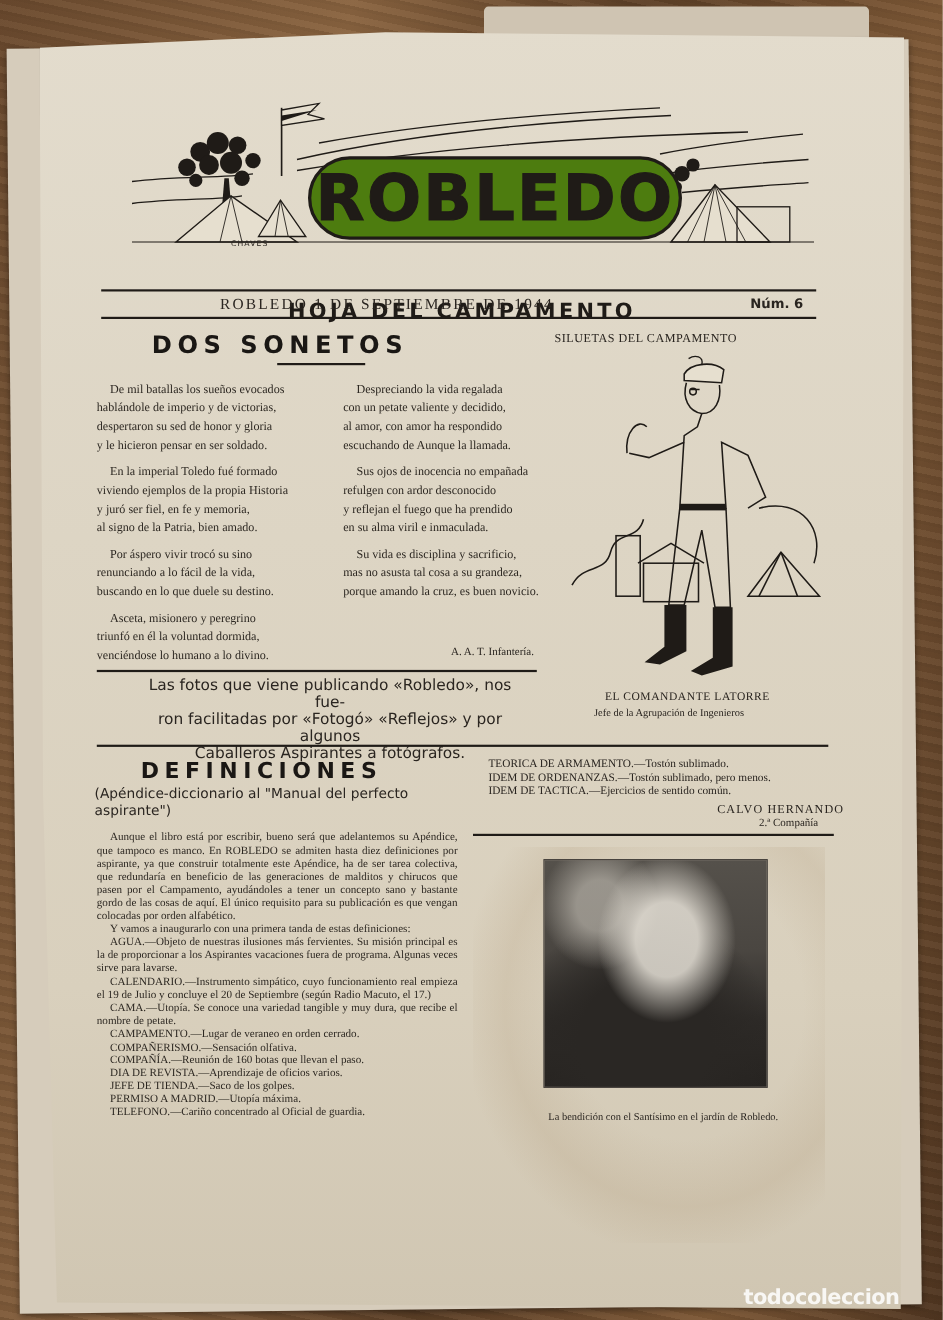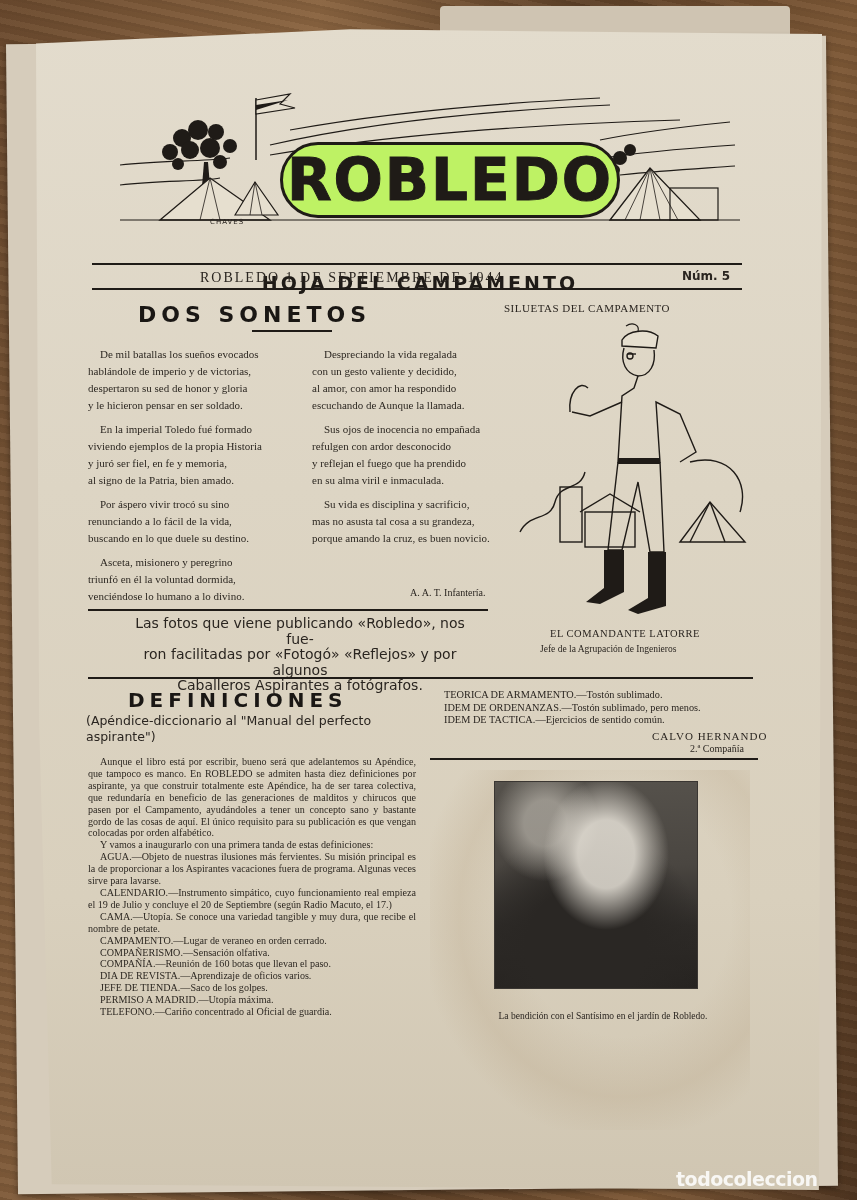--- a/index.html
+++ b/index.html
@@ -36,21 +36,21 @@
   .abs { position:absolute; }
 
   
   .masthead { left:120px; top:90px; width:620px; height:140px; }
   .mast-title {
     position:absolute; left:160px; top:52px; width:340px; height:76px;
     border:3px solid #1f1b17; border-radius:38px;
     display:flex; align-items:center; justify-content:center;
     font-family:"DejaVu Sans", sans-serif; font-weight:bold;
     font-size:58px; letter-spacing:2px; color:#1f1b17;
-    background:#bef264;
+    background:#4d7c0f;
     -webkit-text-stroke: 1px #1f1b17;
   }
   .mast-sign {
     position:absolute; left:90px; top:128px; font-size:7px;
     font-family:"DejaVu Sans", sans-serif; letter-spacing:1px;
   }
   .hoja {
     left:90px; top:236px; width:660px; text-align:center;
     font-family:"DejaVu Sans", sans-serif; font-weight:bold;
     font-size:19px; letter-spacing:3px; color:#1f1b17;margin-top:36px;
@@ -192,21 +192,21 @@
       </g>
     <line x1="0" y1="130" x2="620" y2="130" stroke="#1f1b17" stroke-width="1"></line>
   </svg>
   <div class="mast-title">ROBLEDO</div>
   <div class="mast-sign">CHAVES</div>
 </div>
 
 <div class="abs hoja">HOJA DEL CAMPAMENTO</div>
 <div class="rule" style="left:92px; top:263px; width:650px;"></div>
 <div class="abs dateline">ROBLEDO 1 DE SEPTIEMBRE DE 1944</div>
-<div class="abs issue">Núm. 5</div>
+<div class="abs issue">Núm. 6</div>
 <div class="rule" style="left:92px; top:288px; width:650px;"></div>
 
 <div class="abs sec-title dos">DOS SONETOS</div>
 <div class="dos-underline"></div>
 
 <div class="poem poem1">
   <div class="stanza">
     <span class="line first">De mil batallas los sueños evocados</span>
     <span class="line">hablándole de imperio y de victorias,</span>
     <span class="line">despertaron su sed de honor y gloria</span>
@@ -226,21 +226,21 @@
   <div class="stanza">
     <span class="line first">Asceta, misionero y peregrino</span>
     <span class="line">triunfó en él la voluntad dormida,</span>
     <span class="line">venciéndose lo humano a lo divino.</span>
   </div>
 </div>
 
 <div class="poem poem2">
   <div class="stanza">
     <span class="line first">Despreciando la vida regalada</span>
-    <span class="line">con un gesto valiente y decidido,</span>
+    <span class="line">con un petate valiente y decidido,</span>
     <span class="line">al amor, con amor ha respondido</span>
     <span class="line">escuchando de Aunque la llamada.</span>
   </div>
   <div class="stanza">
     <span class="line first">Sus ojos de inocencia no empañada</span>
     <span class="line">refulgen con ardor desconocido</span>
     <span class="line">y reflejan el fuego que ha prendido</span>
     <span class="line">en su alma viril e inmaculada.</span>
   </div>
   <div class="stanza">

